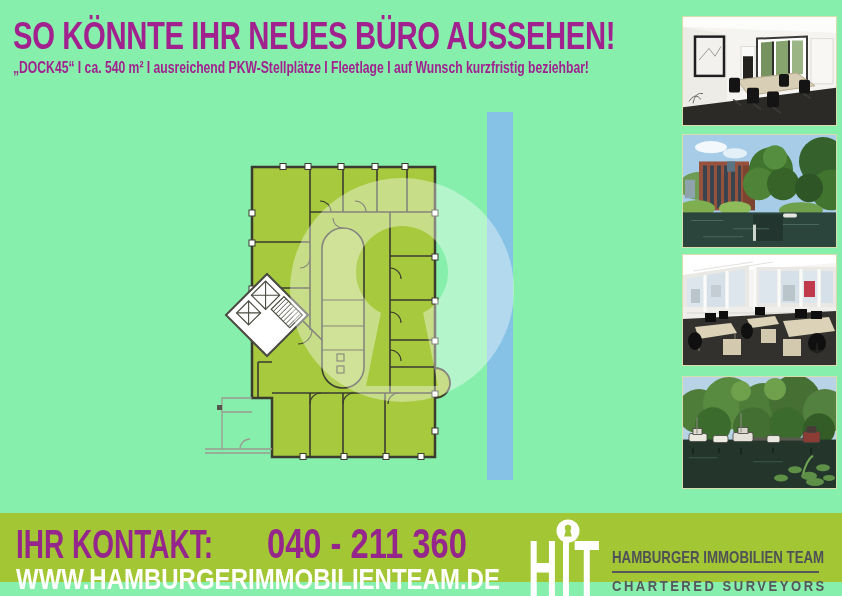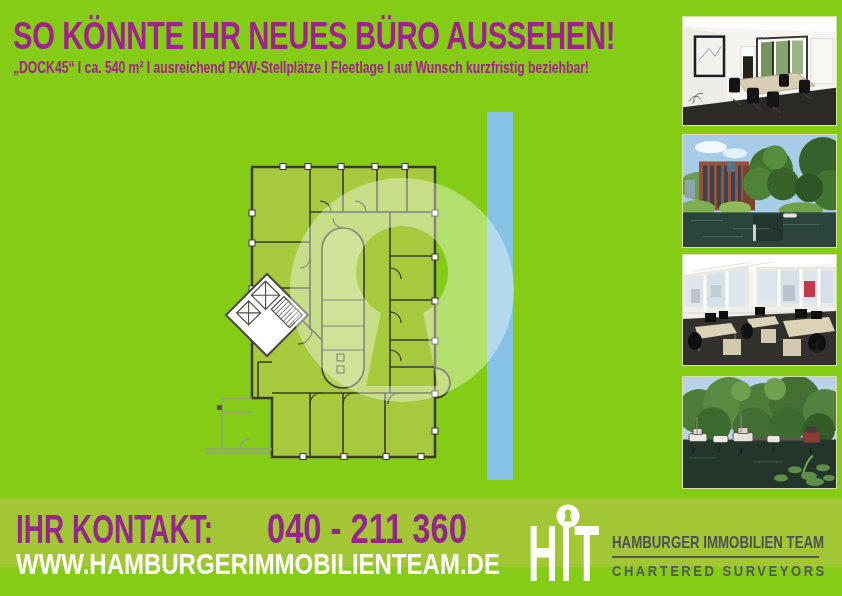--- a/index.html
+++ b/index.html
@@ -1,35 +1,35 @@
 <!DOCTYPE html>
 <html><head>
 <meta charset="utf-8">
 <style>
   html,body{margin:0;padding:0;background:#e9e9e9;}
-  .stage{position:relative;width:842px;height:596px;background:#84cc16;overflow:hidden;
+  .stage{position:relative;width:842px;height:596px;background:#86efac;overflow:hidden;
          font-family:"Liberation Sans",sans-serif;}
   .abs{position:absolute;white-space:nowrap;}
   
   .headline{left:13px;top:14px;font-size:39px;font-weight:700;color:#A1218F;
             transform:scaleX(.75);transform-origin:left top;letter-spacing:-.5px;}
   .subtitle{left:13px;top:59px;font-size:16px;font-weight:700;color:#A1218F;
             transform:scaleX(.76);transform-origin:left top;}
   
   .canal-bar{position:absolute;left:130px;top:112px;width:383px;height:27px;background:#85C2E5;
              display:flex;align-items:center;justify-content:center;z-index:3;}
   .canal-bar span{color:#ffffff;font-weight:700;font-size:15px;letter-spacing:.5px;}
   
   .plan-svg{position:absolute;left:0;top:0;z-index:1;}
   
   .photo{position:absolute;left:682px;width:155px;border:1px solid #D9DCAB;box-sizing:border-box;
          background:#fff;z-index:3;overflow:hidden;}
   .photo svg{display:block;width:100%;height:100%;}
   
-  .footer{position:absolute;left:0;top:498px;width:842px;height:69px;background:#A3C634;z-index:4;text-decoration:underline;}
+  .footer{position:absolute;left:0;top:513px;width:842px;height:69px;background:#A3C634;z-index:4;text-decoration:underline;}
   .contact-label{left:16px;top:9px;font-size:40px;font-weight:700;color:#95278C;
                  transform:scaleX(.70);transform-origin:left top;}
   .phone{left:267px;top:6px;font-size:43px;font-weight:700;color:#95278C;
          transform:scaleX(.76);transform-origin:left top;}
   .website{left:16px;top:49px;font-size:30px;font-weight:700;color:#ffffff;
            transform:scaleX(.80);transform-origin:left top;}
   .hit-abbr{left:528px;top:16px;font-size:79px;font-weight:700;color:#ffffff;line-height:1;
             transform:scaleX(.52);transform-origin:left top;letter-spacing:5px;}
   .keyhole{left:556px;top:6px;width:24px;height:24px;}
   .logo-line1{left:612px;top:35px;font-size:17px;font-weight:700;color:#4F5156;

